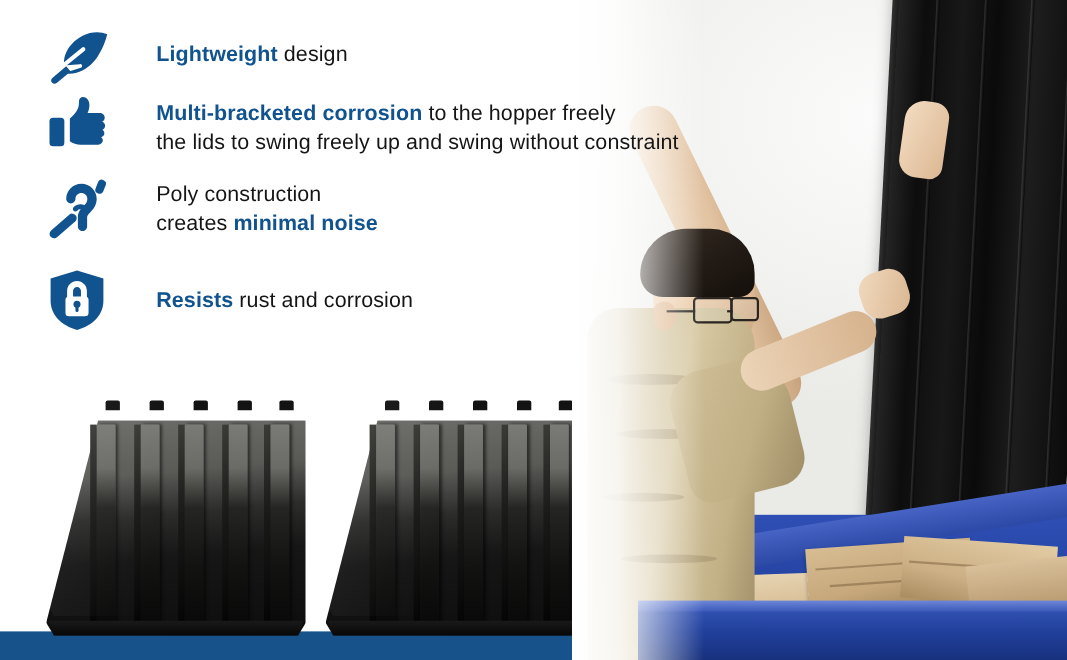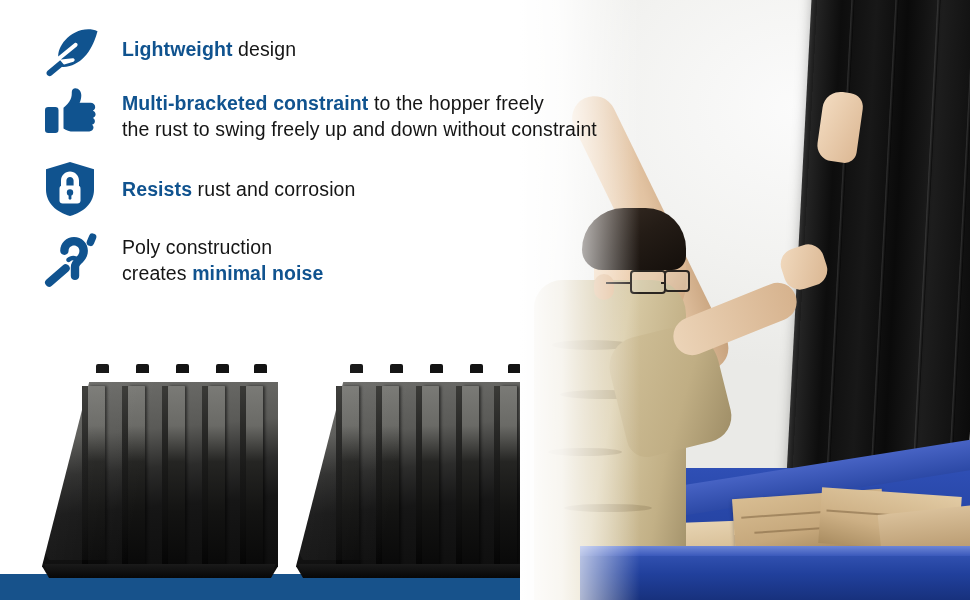--- a/index.html
+++ b/index.html
@@ -49,20 +49,21 @@
     align-items: center;
     justify-content: flex-start;
   }
   .feature-text {
     flex: 1 1 auto;
     font-size: 19.5px;
     line-height: 26px;
     color: #151515;
     letter-spacing: .1px;
     padding-top: 2px;
+    margin-left: 20px;
   }
   .feature-text b {
     color: #10538F;
     font-weight: bold;
   }
 
   
   .f1 { height: 56px; }
   .f1 .feature-icon { height: 56px; }
   .f1 .feature-text { padding-top: 12px; }
@@ -542,54 +543,54 @@
     </div>
 
     <div class="feature f2">
       <div class="feature-icon">
         <svg class="ico" width="58" height="50" viewBox="0 0 58 50" aria-hidden="true">
           <rect x="1" y="20" width="13.5" height="26" rx="3.2" fill="#10538F"></rect>
           <path d="M19.5 20.8c2.6-2.1 5.6-5.4 7.1-8.6 1.1-2.3 1.2-4.6 1.2-7.2 0-2.1 1.6-3.8 3.6-3.8 3.3 0 5.9 3.1 5.9 7 0 2.8-.7 5.4-1.7 7.6h10.9c2.6 0 4.7 1.9 4.7 4.2 0 1.6-1 3-2.4 3.7 1.6.5 2.8 1.9 2.8 3.6 0 1.7-1.1 3.1-2.7 3.7 1.2.6 2 1.8 2 3.2 0 1.7-1.2 3.1-2.9 3.5.9.7 1.5 1.7 1.5 2.9 0 2.1-1.9 3.9-4.2 3.9H29.4c-3.7 0-7.3-1.1-9.9-3.1z" fill="#10538F"></path>
         </svg>
       </div>
       <div class="feature-text">
-        <b>Multi-bracketed constraint</b><span> to the hopper freely</span><br>
-        <span>the rust to swing freely up and down without constraint</span>
+        <b>Multi-bracketed corrosion</b><span> to the hopper freely</span><br>
+        <span>the lids to swing freely up and swing without constraint</span>
+      </div>
+    </div>
+
+    <div class="feature f3">
+      <div class="feature-icon">
+        <svg class="ico" width="58" height="56" viewBox="0 0 58 56" aria-hidden="true">
+
+          <path d="M30 6c-7.6 0-13.8 6.1-13.8 13.7 0 2.3 1.9 4.2 4.2 4.2s4.2-1.9 4.2-4.2c0-2.9 2.4-5.3 5.4-5.3s5.4 2.4 5.4 5.3c0 2.6-1 4.2-3.1 6.4l-.9.9c-2.6 2.7-4.6 5.2-4.6 9.6v8.3c0 2.3 1.9 4.2 4.2 4.2s4.2-1.9 4.2-4.2v-8.3c0-1.3.5-2.1 2.3-4l.9-.9c3.1-3.2 5.5-6.8 5.5-12 0-7.6-6.2-13.7-13.9-13.7z" fill="#10538F"></path>
+
+          <path d="M24.6 31.3c-.6 0-1.2-.2-1.7-.7-.9-.9-.9-2.4 0-3.3 3.5-3.5 9.2-3.5 12.7 0 .9.9.9 2.4 0 3.3-.9.9-2.4.9-3.3 0-1.7-1.7-4.4-1.7-6.1 0-.4.5-1 .7-1.6.7z" fill="#10538F"></path>
+
+          <rect x="-2" y="40.5" width="30" height="8.2" rx="4.1" transform="rotate(-41 13 44)" fill="#10538F"></rect>
+
+          <rect x="44" y="2" width="7.5" height="13" rx="3.6" transform="rotate(22 47 8)" fill="#10538F"></rect>
+        </svg>
+      </div>
+      <div class="feature-text">
+        <span>Poly construction</span><br>
+        <span>creates </span><b>minimal noise</b>
       </div>
     </div>
 
     <div class="feature f4">
       <div class="feature-icon">
         <svg class="ico" width="52" height="56" viewBox="0 0 52 56" aria-hidden="true">
           <path d="M26 1 2 8.2v20.3C2 41.7 12.1 51.2 26 55c13.9-3.8 24-13.3 24-26.5V8.2z" fill="#10538F"></path>
           <rect x="15.5" y="24.5" width="21" height="18" rx="3.2" fill="#ffffff"></rect>
           <path d="M26 10.5c-5 0-9 4-9 9v5.5h5.4v-5.5c0-2 1.6-3.6 3.6-3.6s3.6 1.6 3.6 3.6v5.5H35v-5.5c0-5-4-9-9-9z" fill="#ffffff"></path>
           <circle cx="26" cy="31.5" r="3.2" fill="#10538F"></circle>
           <rect x="24.6" y="32.5" width="2.8" height="6.2" rx="1.4" fill="#10538F"></rect>
         </svg>
       </div>
       <div class="feature-text">
         <b>Resists</b><span> rust and corrosion</span>
       </div>
     </div>
 
-    <div class="feature f3">
-      <div class="feature-icon">
-        <svg class="ico" width="58" height="56" viewBox="0 0 58 56" aria-hidden="true">
-
-          <path d="M30 6c-7.6 0-13.8 6.1-13.8 13.7 0 2.3 1.9 4.2 4.2 4.2s4.2-1.9 4.2-4.2c0-2.9 2.4-5.3 5.4-5.3s5.4 2.4 5.4 5.3c0 2.6-1 4.2-3.1 6.4l-.9.9c-2.6 2.7-4.6 5.2-4.6 9.6v8.3c0 2.3 1.9 4.2 4.2 4.2s4.2-1.9 4.2-4.2v-8.3c0-1.3.5-2.1 2.3-4l.9-.9c3.1-3.2 5.5-6.8 5.5-12 0-7.6-6.2-13.7-13.9-13.7z" fill="#10538F"></path>
-
-          <path d="M24.6 31.3c-.6 0-1.2-.2-1.7-.7-.9-.9-.9-2.4 0-3.3 3.5-3.5 9.2-3.5 12.7 0 .9.9.9 2.4 0 3.3-.9.9-2.4.9-3.3 0-1.7-1.7-4.4-1.7-6.1 0-.4.5-1 .7-1.6.7z" fill="#10538F"></path>
-
-          <rect x="-2" y="40.5" width="30" height="8.2" rx="4.1" transform="rotate(-41 13 44)" fill="#10538F"></rect>
-
-          <rect x="44" y="2" width="7.5" height="13" rx="3.6" transform="rotate(22 47 8)" fill="#10538F"></rect>
-        </svg>
-      </div>
-      <div class="feature-text">
-        <span>Poly construction</span><br>
-        <span>creates </span><b>minimal noise</b>
-      </div>
-    </div>
-
   </div>
 
 </div>
 
 </body></html>

